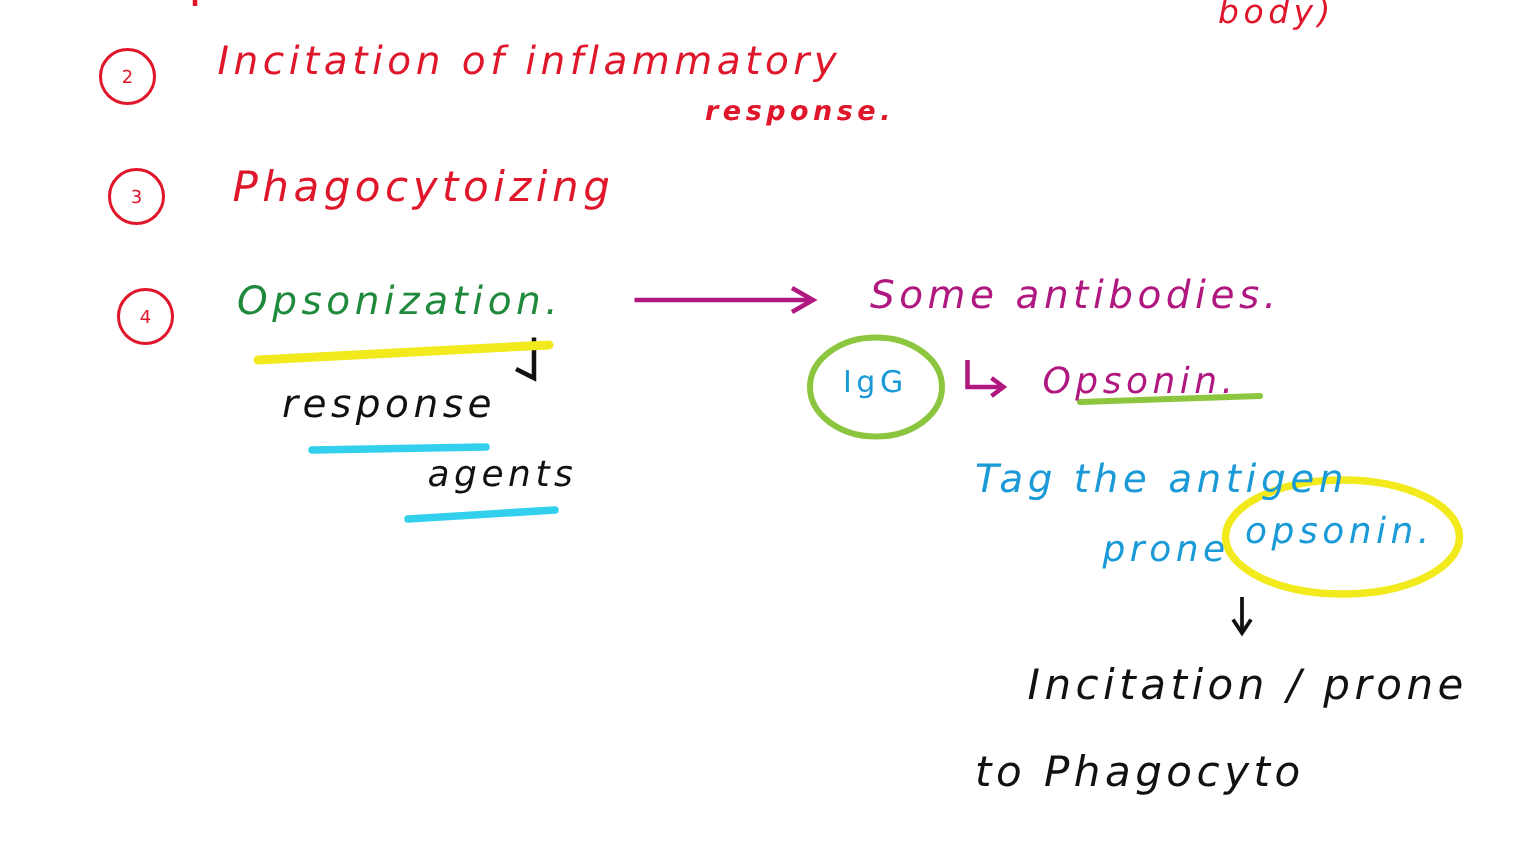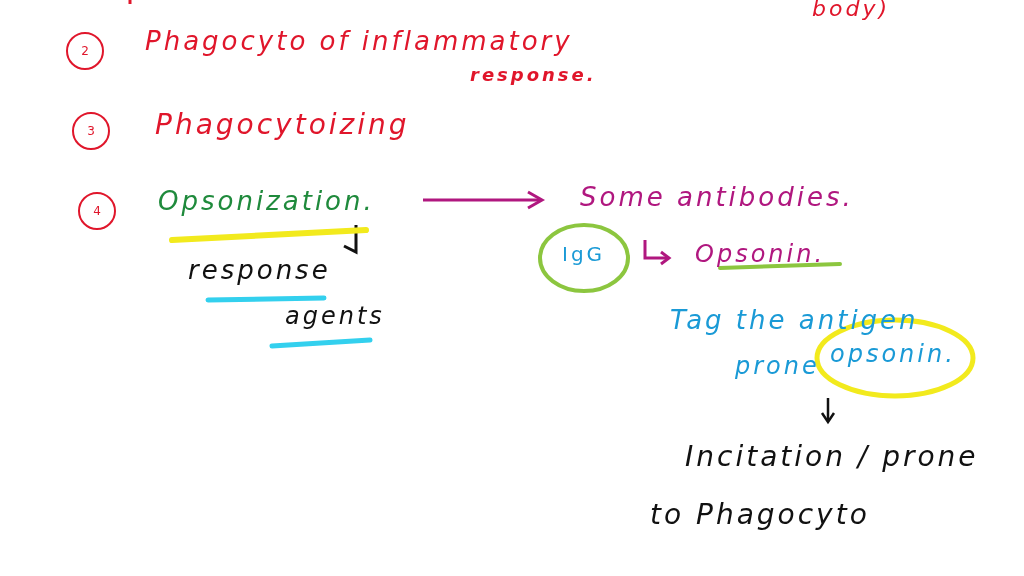--- a/index.html
+++ b/index.html
@@ -46,34 +46,34 @@
 
   <line x1="208" y1="300" x2="324" y2="298" stroke="#33d0ee" stroke-width="5" stroke-linecap="round"></line>
   <line x1="272" y1="346" x2="370" y2="340" stroke="#33d0ee" stroke-width="5" stroke-linecap="round"></line>
 
   <line x1="130" y1="0" x2="130" y2="4" stroke="#e0162b" stroke-width="3"></line>
 </svg>
 
 <div class="ink red" style="left:812px; top:-4px; font-size:22px;">body)</div>
 
 <div class="num-circle" style="left:66px; top:32px;">2</div>
-<div class="ink red" style="left:145px; top:26px; font-size:26px;">Phagocyto of inflammatory</div>
+<div class="ink red" style="left:145px; top:26px; font-size:26px;">Incitation of inflammatory</div>
 <div class="ink red" style="left:470px; top:64px; font-size:18px;font-weight:bold;">response.</div>
 
 <div class="num-circle" style="left:72px; top:112px;">3</div>
 <div class="ink red" style="left:155px; top:108px; font-size:28px;">Phagocytoizing</div>
 
 <div class="num-circle" style="left:78px; top:192px;">4</div>
 <div class="ink green" style="left:158px; top:186px; font-size:26px;">Opsonization.</div>
 
 <div class="ink black" style="left:188px; top:255px; font-size:26px;">response</div>
 <div class="ink black" style="left:285px; top:302px; font-size:24px;">agents</div>
 
 <div class="ink purple" style="left:580px; top:182px; font-size:26px;">Some antibodies.</div>
 <div class="ink blue" style="left:562px; top:242px; font-size:20px; font-style:normal;">IgG</div>
 <div class="ink purple" style="left:695px; top:240px; font-size:24px;">Opsonin.</div>
 
-<div class="ink blue" style="left:650px; top:305px; font-size:26px;margin-left:20px;">Tag the antigen</div>
+<div class="ink blue" style="left:650px; top:305px; font-size:26px;">Tag the antigen</div>
 <div class="ink blue" style="left:735px; top:352px; font-size:24px;">prone</div>
 <div class="ink blue" style="left:830px; top:340px; font-size:24px;">opsonin.</div>
 
 <div class="ink black" style="left:685px; top:440px; font-size:28px;">Incitation / prone</div>
 <div class="ink black" style="left:650px; top:498px; font-size:28px;">to Phagocyto</div>
 
 </body></html>

